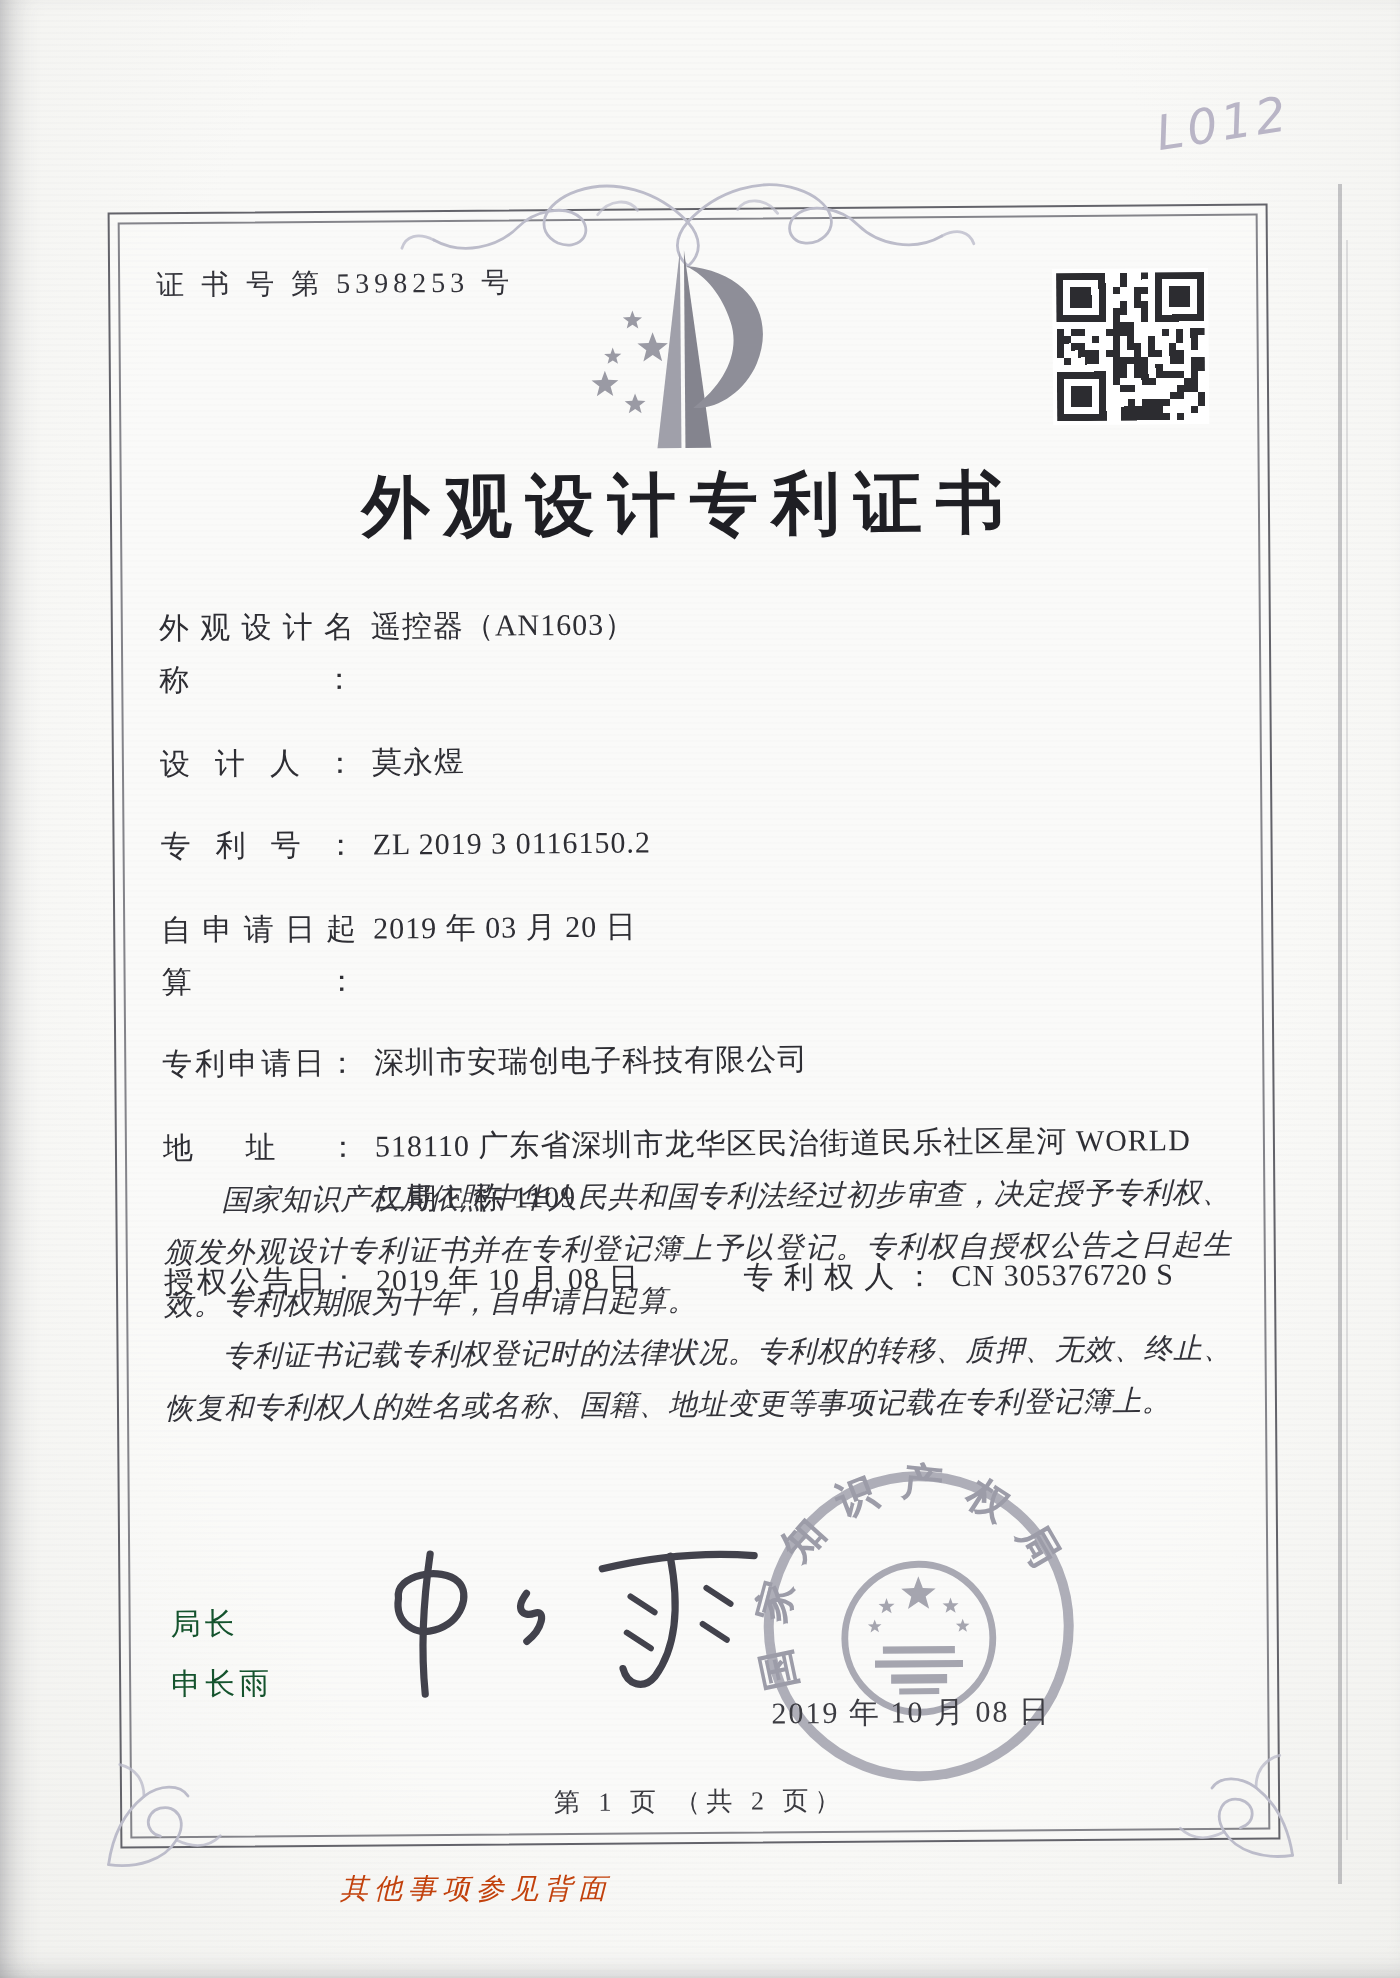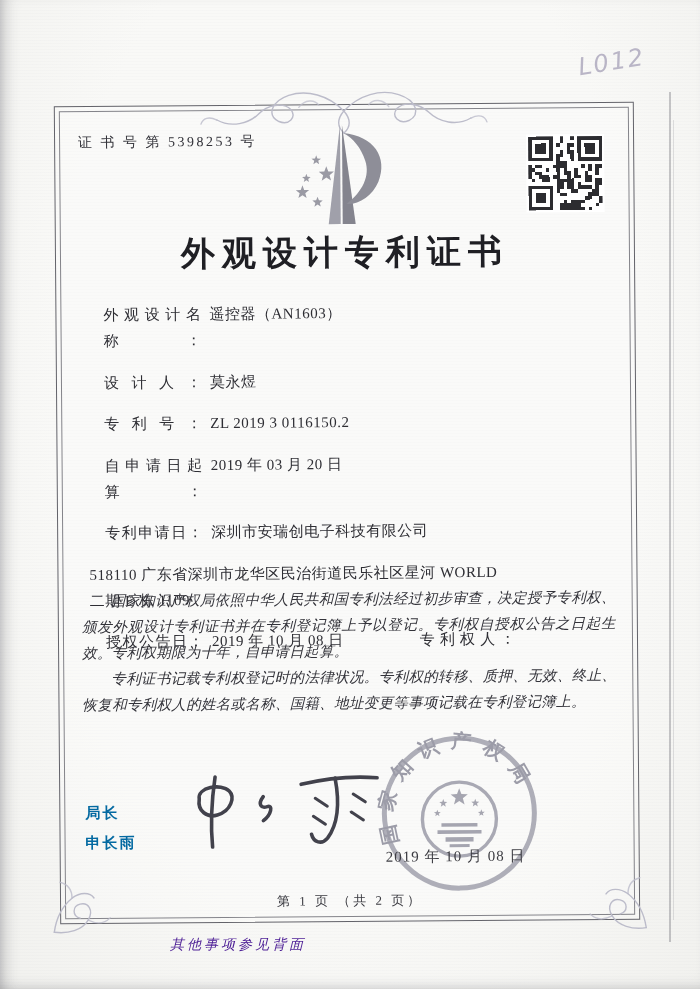--- a/index.html
+++ b/index.html
@@ -52,51 +52,50 @@
     text-align:center;font-size:34px;font-weight:700;
     letter-spacing:7px;color:#1f1f24;
   }
 
   .fields{position:absolute;left:24px;right:24px;top:196px;font-size:15px;color:#2e2e34;}
   .frow{margin-bottom:15.5px;line-height:26px;display:flex;}
   .frow .lbl{
     display:inline-block;width:98px;flex:0 0 98px;
     text-align:justify;text-align-last:justify;text-justify:inter-character;
     letter-spacing:.5px;
-    margin-left:24px;
   }
   .frow .val{margin-left:8px;letter-spacing:.5px;}
   .frow .val .l2{display:block;}
   .grant-row{display:flex;}
   .grant-row .pair2{margin-left:52px;display:flex;}
   .grant-row .pair2 .lbl{width:96px;flex:0 0 96px;}
 
   .legal{position:absolute;left:24px;right:22px;top:482px;
     font-size:14.5px;line-height:26px;color:#33333a;
     font-style:italic;text-align:justify;letter-spacing:.3px;}
   .legal p{margin:0;text-indent:2em;}
 
-  .signer{position:absolute;left:26px;top:692px;font-size:15px;letter-spacing:2px;color:#0369a1;line-height:30px;font-weight:bold;}
+  .signer{position:absolute;left:26px;top:692px;font-size:15px;letter-spacing:2px;color:#14532d;line-height:30px;}
   .signer div{white-space:nowrap;}
   .signature{position:absolute;left:118px;top:658px;}
 
   .seal{position:absolute;left:318px;top:628px;width:164px;height:164px;}
   .seal svg{width:100%;height:100%;}
   .seal-date{
     position:absolute;left:326px;top:744px;width:190px;
     font-size:15px;letter-spacing:1px;color:#3c3c42;white-space:nowrap;
   }
 
   .page-indicator{
     position:absolute;left:0;right:0;bottom:12px;text-align:center;
     font-size:13px;letter-spacing:3px;color:#3a3a40;
   }
   .back-note{
     position:absolute;left:170px;top:936px;
-    font-size:14px;font-style:italic;letter-spacing:3px;color:#4c1d95;
+    font-size:14px;font-style:italic;letter-spacing:3px;color:#c2410c;
   }
 </style>
 </head>
 <body>
 
 <div class="paper"></div>
 <div class="paper-edge"></div>
 <div class="paper-edge2"></div>
 
 <div class="pencil-note">L012</div>
@@ -299,27 +298,29 @@
     </div>
     <div class="frow">
       <span class="lbl">自申请日起算：</span>
       <span class="val">2019 年 03 月 20 日</span>
     </div>
     <div class="frow">
       <span class="lbl">专利申请日：</span>
       <span class="val">深圳市安瑞创电子科技有限公司</span>
     </div>
     <div class="frow">
+      <span class="lbl">地址：</span>
       <span class="val"><span>518110 广东省深圳市龙华区民治街道民乐社区星河 WORLD</span><span class="l2">二期 E 栋 1109</span></span>
     </div>
     <div class="frow grant-row">
       <span class="lbl">授权公告日：</span>
       <span class="val">2019 年 10 月 08 日</span>
       <span class="pair2">
         <span class="lbl">专利权人：</span>
+        <span class="val">CN 305376720 S</span>
       </span>
     </div>
   </div>
 
   <div class="legal">
     <p>国家知识产权局依照中华人民共和国专利法经过初步审查，决定授予专利权、颁发外观设计专利证书并在专利登记簿上予以登记。专利权自授权公告之日起生效。专利权期限为十年，自申请日起算。</p>
     <p>专利证书记载专利权登记时的法律状况。专利权的转移、质押、无效、终止、恢复和专利权人的姓名或名称、国籍、地址变更等事项记载在专利登记簿上。</p>
   </div>
 
   <div class="signer">

